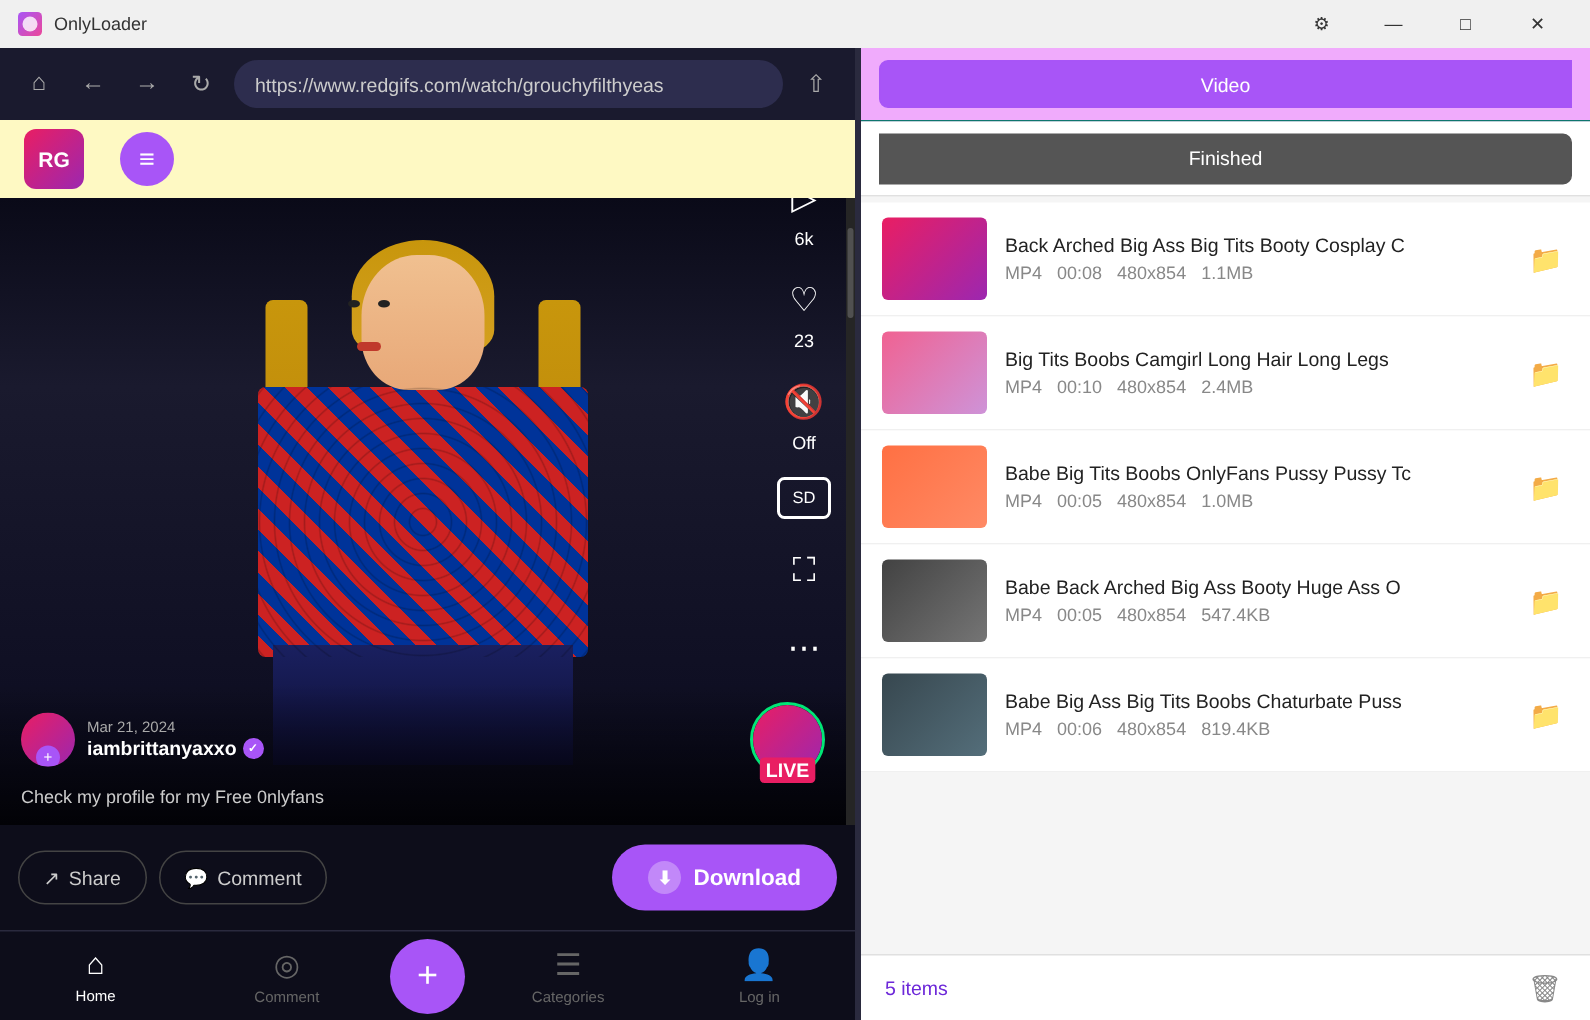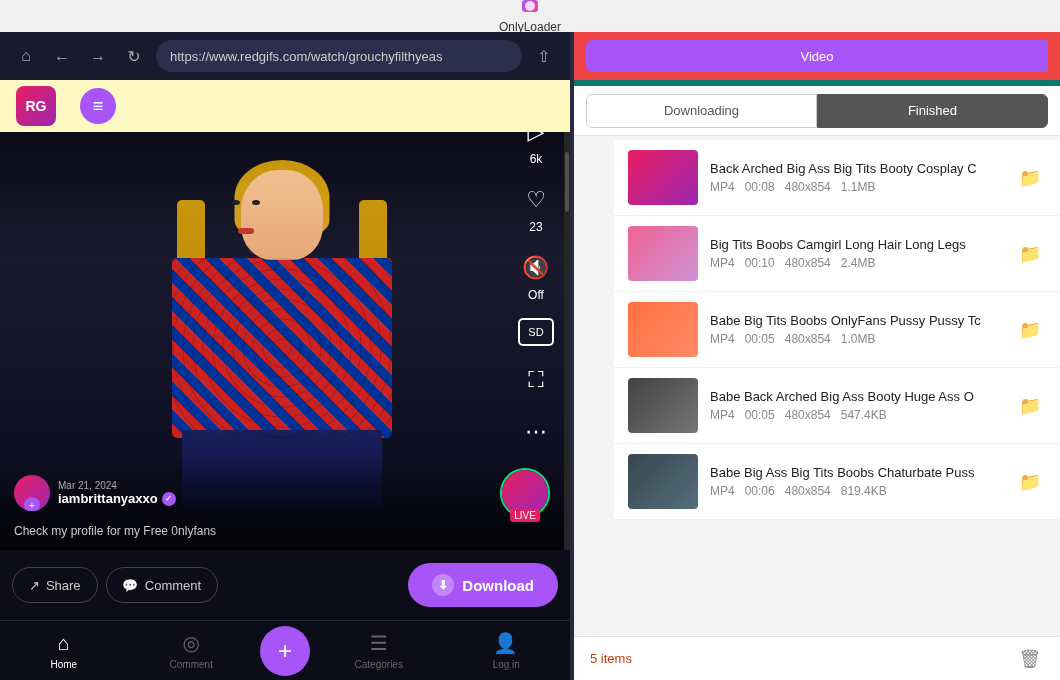--- a/index.html
+++ b/index.html
@@ -7,21 +7,20 @@
 
     
     .titlebar {
       height: 32px;
       background: #f0f0f0;
       display: flex;
       align-items: center;
       padding: 0 12px;
       gap: 8px;
       flex-shrink: 0;
-      flex-direction: column;
     }
     .titlebar-icon {
       width: 16px; height: 16px;
       background: linear-gradient(135deg, #a855f7, #ec4899);
       border-radius: 3px;
       display: flex; align-items: center; justify-content: center;
       font-size: 10px; color: white; font-weight: bold;
     }
     .titlebar-title {
       font-size: 12px;
@@ -291,24 +290,24 @@
       width: 46px; height: 46px;
       border-radius: 50%;
       background: linear-gradient(135deg, #e91e63, #9c27b0);
     }
     .live-badge {
       position: absolute;
       bottom: -6px;
       left: 50%; transform: translateX(-50%);
       background: #e91e63;
       color: white;
-      font-size: 10px;
+      font-size: 13px;
       padding: 1px 4px;
       border-radius: 3px;
-      font-weight: normal;
+      font-weight: bold;
     }
 
     
     .download-bar {
       height: 70px;
       background: #0d0d1a;
       display: flex;
       align-items: center;
       justify-content: space-between;
       padding: 0 12px;
@@ -439,21 +438,20 @@
       overflow-y: auto;
       padding: 4px 0;
     }
     .dl-item {
       display: flex;
       align-items: center;
       gap: 12px;
       padding: 10px 14px;
       background: white;
       border-bottom: 1px solid #f0f0f0;
-      margin-left: 40px;
     }
     .dl-thumb {
       width: 70px; height: 55px;
       border-radius: 4px;
       flex-shrink: 0;
       overflow: hidden;
       background: #ddd;
     }
     .dl-thumb-1 { background: linear-gradient(135deg, #e91e63 0%, #9c27b0 100%); }
     .dl-thumb-2 { background: linear-gradient(135deg, #f06292 0%, #ce93d8 100%); }
@@ -481,21 +479,21 @@
     
     .dl-footer {
       height: 44px;
       background: white;
       border-top: 1px solid #e0e0e0;
       display: flex;
       align-items: center;
       justify-content: space-between;
       padding: 0 16px;
     }
-    .dl-count { font-size: 13px; color: #c2410c; }
+    .dl-count { font-size: 13px; color: #6d28d9; }
     .dl-trash { width: 28px; height: 28px; color: #888; cursor: pointer; font-size: 18px; display: flex; align-items: center; justify-content: center; }
 
     
     .panel-divider {
       width: 4px;
       background: #2a2a3e;
       cursor: col-resize;
       flex-shrink: 0;
     }
   </style>
@@ -659,26 +657,25 @@
 
       </div>
     </div>
 
   </div>
 
   <div class="panel-divider"></div>
 
   <div class="downloads-panel">
 
-    <div style="padding:8px 12px;background:#ef4444;border-bottom:6px solid #0f766e;display:flex;gap:4px;">
+    <div style="padding:8px 12px;background:#f0abfc;border-bottom:1px solid #0f766e;display:flex;gap:4px;">
       <button class="panel-toggle-btn active" style="border-radius:6px 0 0 6px;flex:1;height:32px;border:1px solid #a855f7;background:#a855f7;color:white;cursor:pointer;font-size:13px;">Video</button>
     </div>
 
     <div class="dl-tabs">
-      <button class="dl-tab">Downloading</button>
       <button class="dl-tab active">Finished</button>
     </div>
 
     <div class="dl-list">
 
       <div class="dl-item">
         <div class="dl-thumb dl-thumb-1"></div>
         <div class="dl-info">
           <div class="dl-title">Back Arched Big Ass Big Tits Booty Cosplay C</div>
           <div class="dl-meta">

